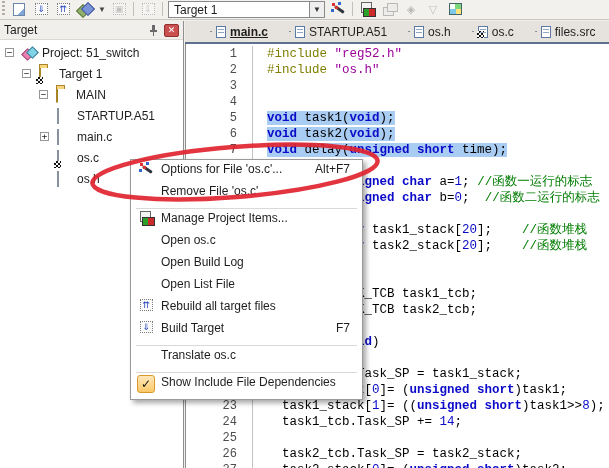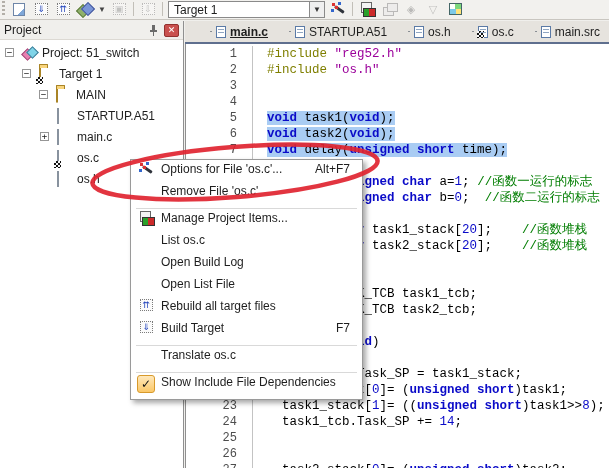--- a/index.html
+++ b/index.html
@@ -167,21 +167,21 @@
         <span class="ti-filter">▽</span>
       </span>
       <span class="tbtn">
         <span class="ti-fedit"></span>
       </span>
     </div>
 </div>
 
 <div id="project-panel">
   <div id="pp-header">
-    <span id="pp-title">Project</span>
+    <span id="pp-title">Target</span>
     <span id="pp-pin">
       <svg width="11" height="12" viewBox="0 0 11 12">
           <rect x="4" y="1" width="3" height="5" fill="#6a6a6a"></rect>
           <rect x="2" y="6" width="7" height="2" fill="#6a6a6a"></rect>
           <rect x="5" y="8" width="1" height="4" fill="#6a6a6a"></rect>
         </svg>
     </span>
     <span id="pp-close">✕</span>
   </div>
   <div id="tree">
@@ -243,21 +243,21 @@
       <div class="tab">
     <span class="tab-bg" style="background: linear-gradient(rgb(243, 171, 166), rgb(236, 148, 143));"></span>
     <span class="pg">
           <span class="ovl" style="display: block;"></span>
         </span>
     <span class="tab-lb">os.c</span>
   </div>
       <div class="tab">
     <span class="tab-bg" style="background: linear-gradient(rgb(221, 210, 238), rgb(207, 192, 230));"></span>
     <span class="pg"></span>
-    <span class="tab-lb">main.src</span>
+    <span class="tab-lb">files.src</span>
   </div>
     </div>
   <div id="code">
       <div class="cl">
     <span class="ln">1</span>
     <span class="ct"><span class="cts"><span class="pp">#include </span><span class="str">"reg52.h"</span></span></span>
   </div>
       <div class="cl">
     <span class="ln">2</span>
     <span class="ct"><span class="cts"><span class="pp">#include </span><span class="str">"os.h"</span></span></span>
@@ -349,20 +349,21 @@
       <div class="cl">
     <span class="ln">24</span>
     <span class="ct"><span class="cts"><span class="pl">  task1_tcb.Task_SP += </span><span class="num">14</span><span class="pl">;</span></span></span>
   </div>
       <div class="cl">
     <span class="ln">25</span>
     <span class="ct"><span class="cts"></span></span>
   </div>
       <div class="cl">
     <span class="ln">26</span>
+    <span class="ct"><span class="cts"><span class="pl">  task2_tcb.Task_SP = task2_stack;</span></span></span>
   </div>
       <div class="cl">
     <span class="ln">27</span>
     <span class="ct"><span class="cts"><span class="pl">  task2_stack[</span><span class="num">0</span><span class="pl">]= (</span><span class="kw">unsigned</span><span class="pl"> </span><span class="kw">short</span><span class="pl">)task2;</span></span></span>
   </div>
     </div>
 </div>
 
 <div id="menu">
     <div class="mi">
@@ -380,21 +381,21 @@
     <div class="msep"></div>
     <div class="mi">
     <span class="mico">
         <span class="cubes"></span>
       </span>
     <span class="mlb">Manage Project Items...</span>
     <span class="msc"></span>
   </div>
     <div class="mi">
     <span class="mico"></span>
-    <span class="mlb">List os.c</span>
+    <span class="mlb">Open os.c</span>
     <span class="msc"></span>
   </div>
     <div class="mi">
     <span class="mico"></span>
     <span class="mlb">Open Build Log</span>
     <span class="msc"></span>
   </div>
     <div class="mi">
     <span class="mico"></span>
     <span class="mlb">Open List File</span>

